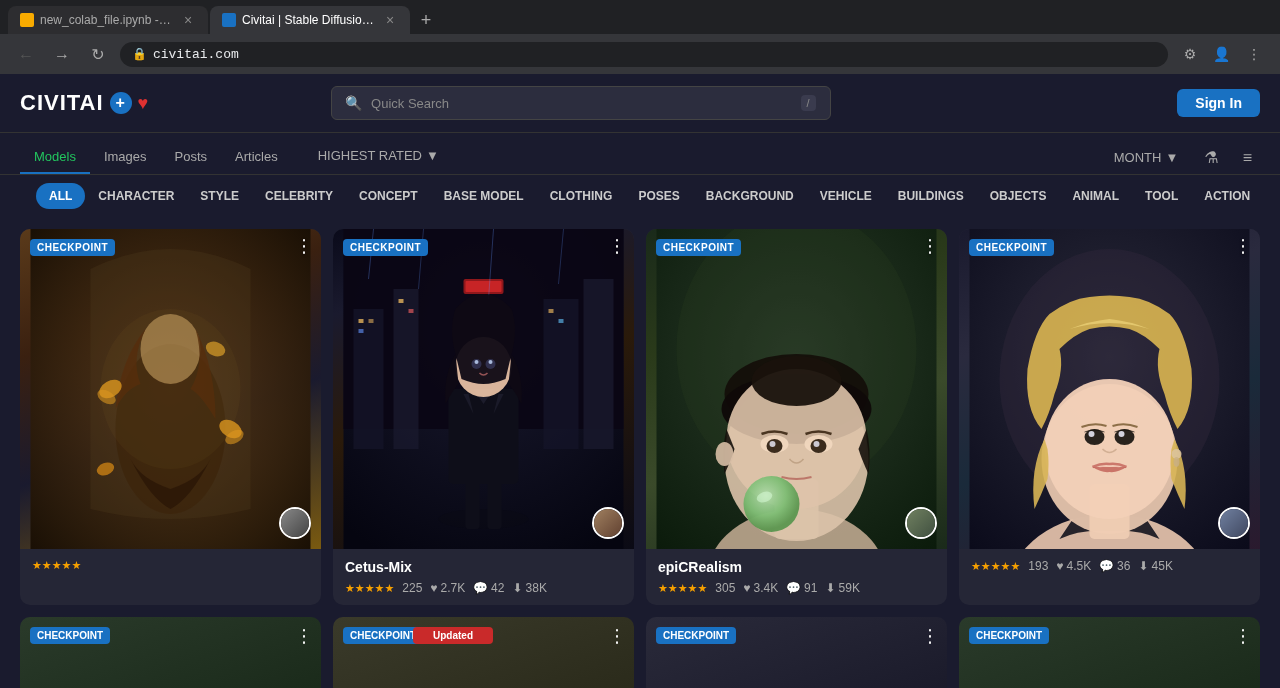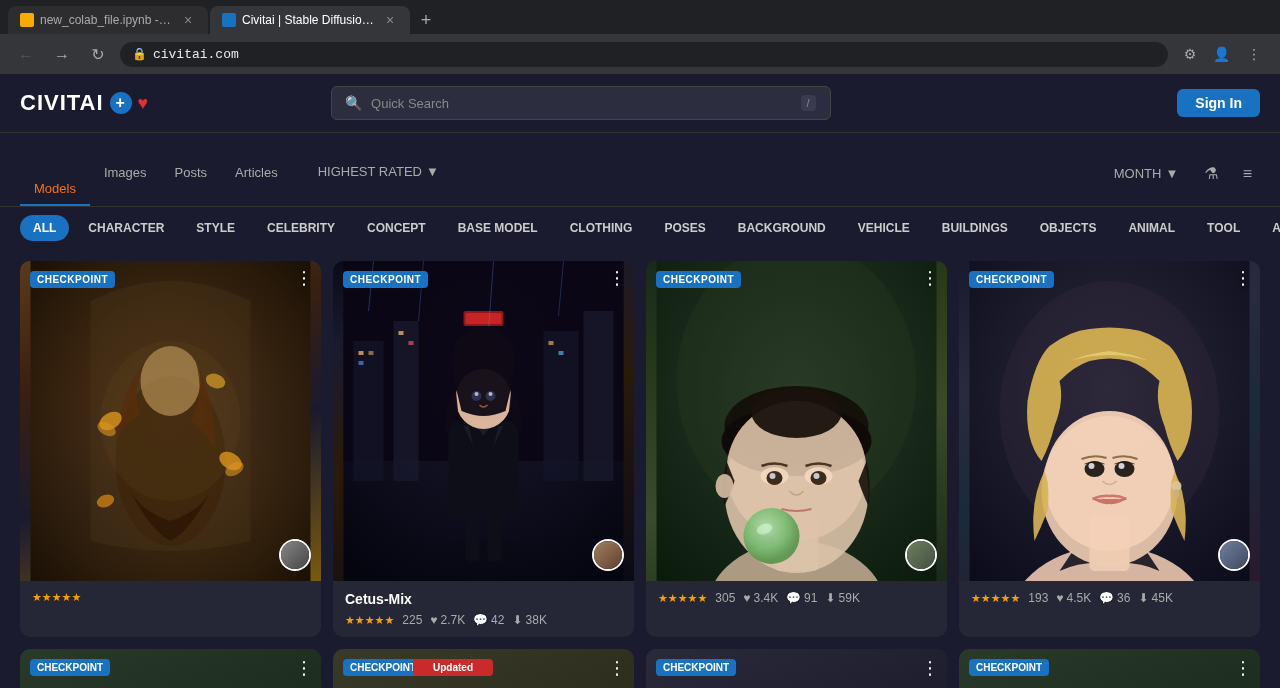--- a/index.html
+++ b/index.html
@@ -207,23 +207,22 @@
     }
     .nav-item {
       padding: 8px 14px;
       color: #aaa;
       cursor: pointer;
       border-bottom: 2px solid transparent;
       font-size: 13px;
       white-space: nowrap;
     }
     .nav-item.active {
-      color: #f97316;
+      color: #22c55e;
       border-bottom: 2px solid #1971c2;
-      margin-top: 32px;
     }
     .nav-divider { flex: 1; }
 
     .sort-filter {
       display: flex;
       align-items: center;
       gap: 8px;
       margin-left: auto;
     }
     .sort-btn {
@@ -244,24 +243,24 @@
       color: #aaa;
       border: none;
       cursor: pointer;
       font-size: 16px;
       border-radius: 4px;
     }
 
     
     .tags-bar {
       background: #1a1b2e;
-      padding: 8px 20px;
+      padding: 8px 36px;
       display: flex;
       align-items: flex-end;
-      gap: 6px;
+      gap: 0;
       overflow-x: auto;
       scrollbar-width: none;
     }
     .tags-bar::-webkit-scrollbar { display: none; }
     .tag-btn {
       padding: 5px 12px;
       border-radius: 20px;
       font-size: 12px;
       font-weight: 600;
       cursor: pointer;
@@ -717,20 +716,21 @@
 
           <ellipse cx="140" cy="152" rx="45" ry="25" fill="rgba(25,18,12,0.95)"></ellipse>
         </svg>
         <div class="card-badge">CHECKPOINT</div>
         <div class="card-menu-btn">⋮</div>
         <div class="card-avatar">
           <div class="avatar-inner" style="background: linear-gradient(135deg, #708060, #405040);"></div>
         </div>
       </div>
       <div class="card-info">
+        <div class="card-title">epiCRealism</div>
         <div class="card-stats">
           <span class="stars">★★★★★</span>
           <span>305</span>
           <span class="stat-item">
             <span class="stat-icon">♥</span>
             <span>3.4K</span>
           </span>
           <span class="stat-item">
             <span class="stat-icon">💬</span>
             <span>91</span>

